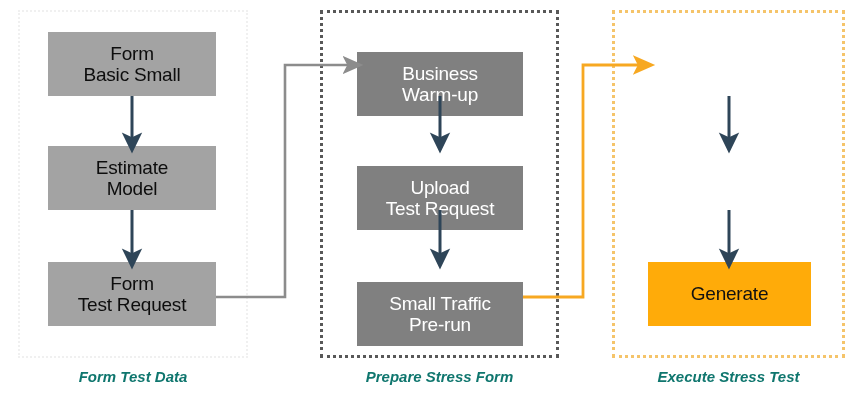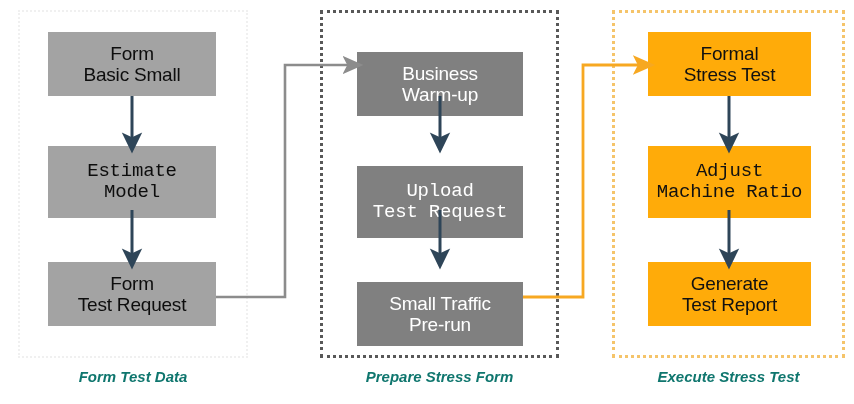--- a/index.html
+++ b/index.html
@@ -72,21 +72,21 @@
   .node.mid   { background: #808080; color: #ffffff; margin-top: 20px; }
   .node.amber { background: #ffab09; color: #111111; }
 
   
   .col1 { left: 48px;  width: 168px; }
   .col2 { left: 357px; width: 166px; }
   .col3 { left: 648px; width: 163px; }
 
   
   .row1 { top: 32px;  height: 64px; }
-  .row2 { top: 146px; height: 72px; font-family: Liberation Mono, monospace; }
+  .row2 { top: 146px; height: 64px; }
   .row3 { top: 262px; height: 64px; }
 
   
   #wires {
     position: absolute;
     left: 0; top: 0;
     width: 854px; height: 404px;
     pointer-events: none;
   }
 </style>
@@ -118,31 +118,22 @@
   </div>
   <div class="node mid col2 row2">
     <span class="ln">Upload</span>
     <span class="ln">Test Request</span>
   </div>
   <div class="node mid col2 row3">
     <span class="ln">Small Traffic</span>
     <span class="ln">Pre-run</span>
   </div>
 
-  <div class="node amber col3 row1">
-    <span class="ln">Formal</span>
-    <span class="ln">Stress Test</span>
-  </div>
-  <div class="node amber col3 row2">
-    <span class="ln">Adjust</span>
-    <span class="ln">Machine Ratio</span>
-  </div>
   <div class="node amber col3 row3">
     <span class="ln">Generate</span>
-    <span class="ln">Test Report</span>
   </div>
 
   <svg id="wires" viewBox="0 0 854 404">
     <defs>
       <marker id="ah-dark" markerWidth="8" markerHeight="8" refX="3.2" refY="4" orient="auto" markerUnits="strokeWidth">
         <path d="M0,0.6 L7,4 L0,7.4 L1.6,4 Z" fill="#2e4558"></path>
       </marker>
       <marker id="ah-gray" markerWidth="9" markerHeight="9" refX="4" refY="4.5" orient="auto" markerUnits="strokeWidth">
         <path d="M0,1 L8,4.5 L0,8 L1.8,4.5 Z" fill="#8c8c8c"></path>
       </marker>

